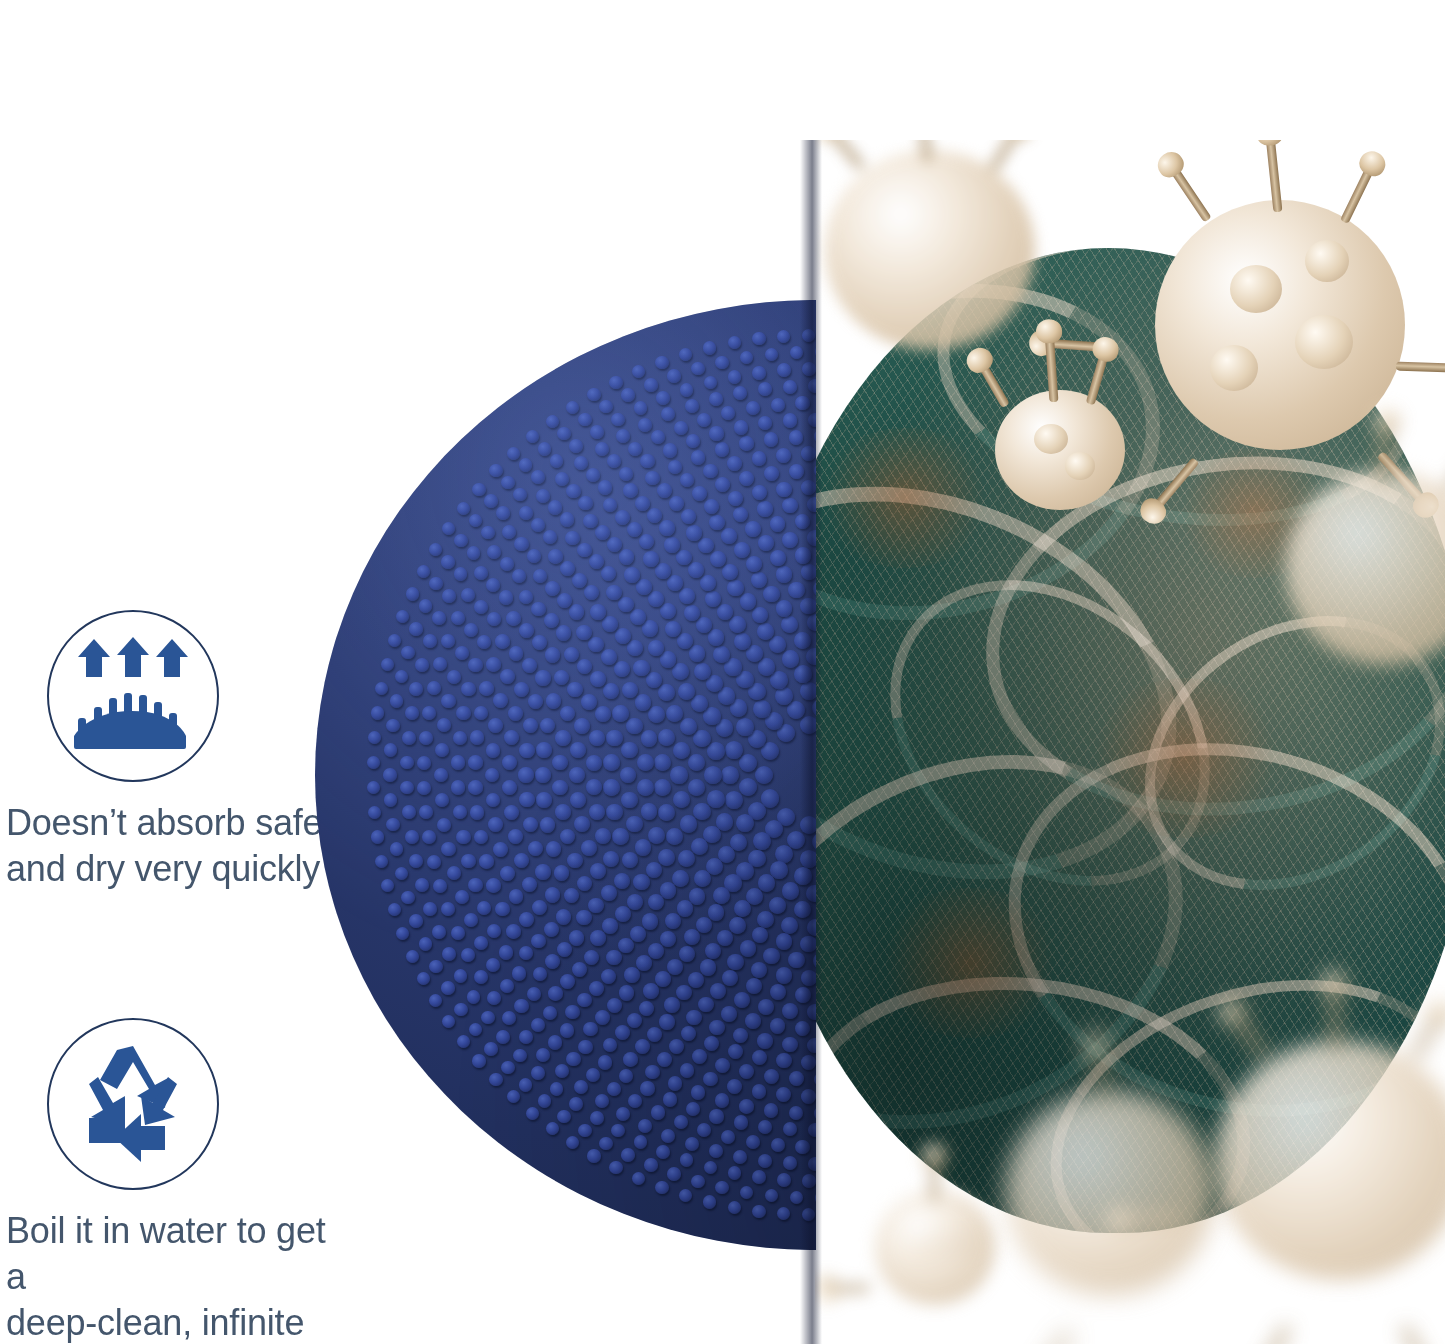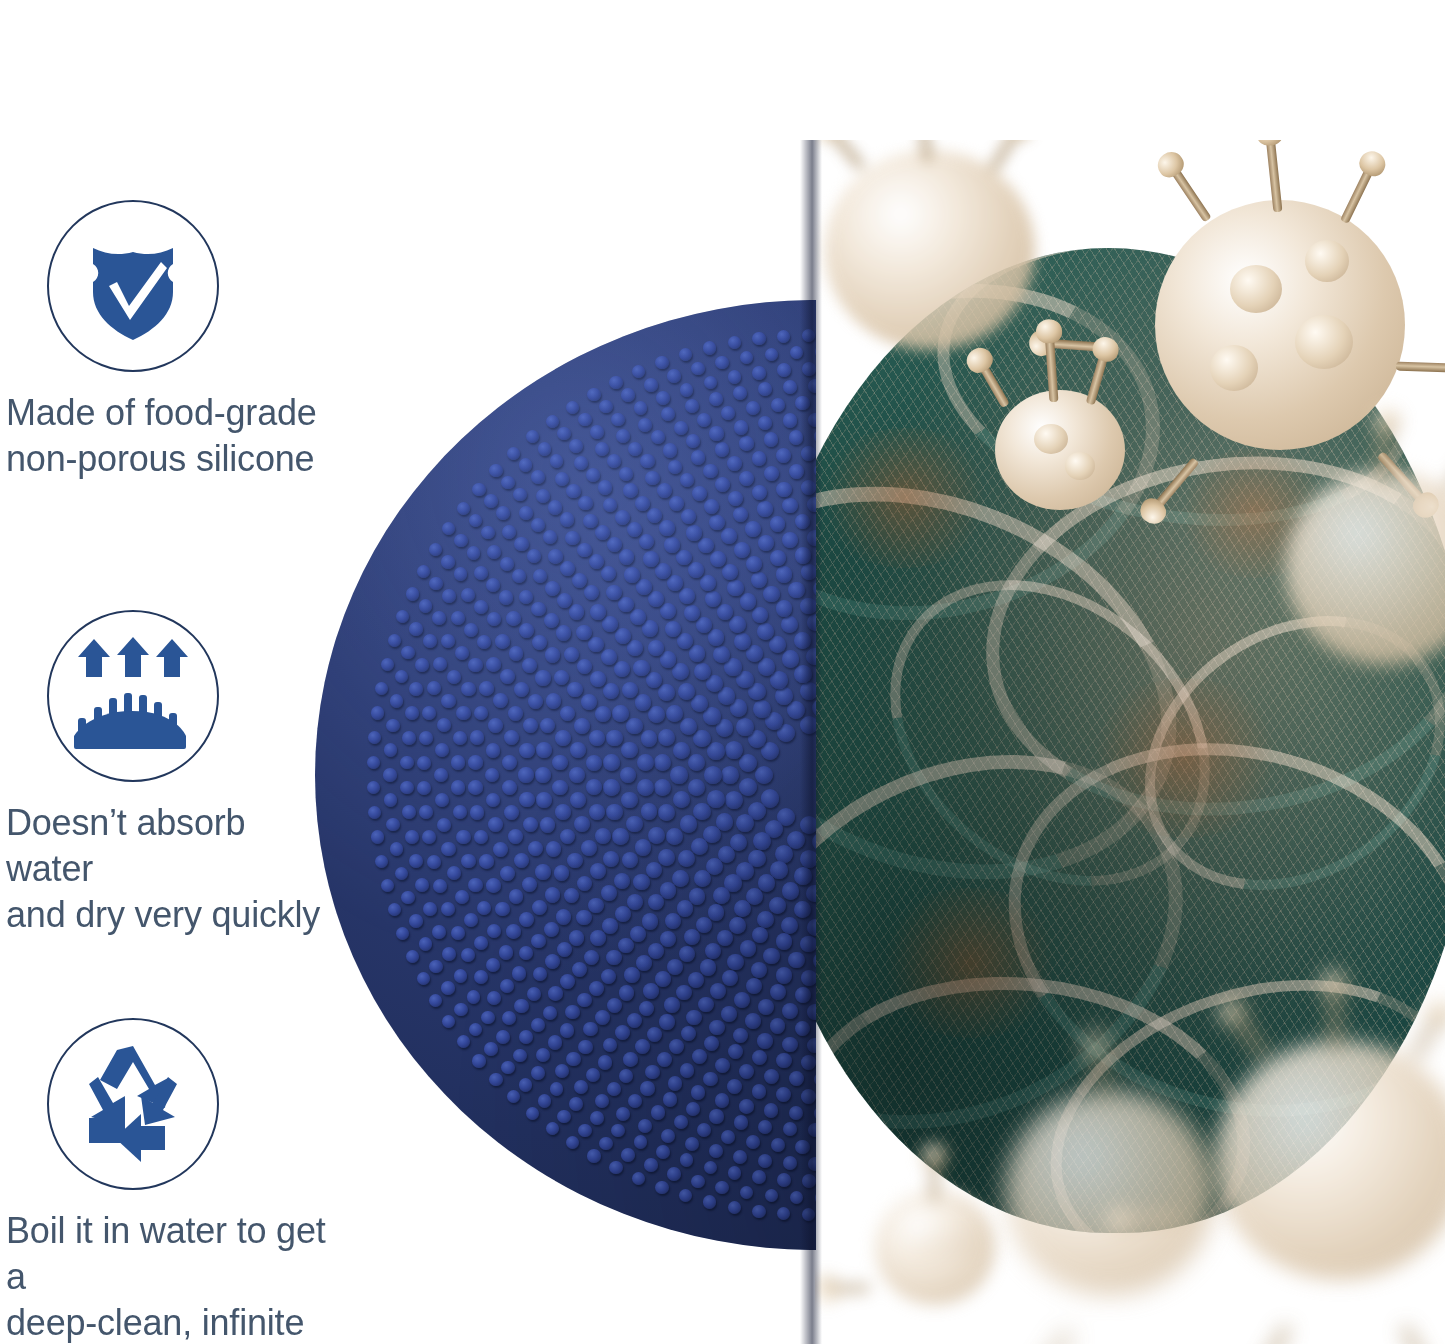--- a/index.html
+++ b/index.html
@@ -275,34 +275,20 @@
   }
 </style>
 </head>
 <body>
 
 <div id="page">
 
 
   <div class="features">
 
-    <div class="feature feature-1">
-      <div class="icon-circle">
-        <svg width="120" height="120" viewBox="0 0 120 120" aria-hidden="true">
-          <path d="M20 22 C32 28 46 30 60 26 C74 30 88 28 100 22
-                   L100 38 C93 42 93 52 100 56
-                   L100 66 C100 88 82 104 60 114
-                   C38 104 20 88 20 66
-                   L20 56 C27 52 27 42 20 38 Z" fill="#2a5596"></path>
-          <path d="M36 60 L44 56 L56 80 L88 36 L94 42 L57 94 Z" fill="#ffffff"></path>
-        </svg>
-      </div>
-      <div class="feature-caption">Made of food-grade
-non-porous silicone</div>
-    </div>
 
     <div class="feature feature-2">
       <div class="icon-circle">
         <svg width="130" height="126" viewBox="0 0 130 126" aria-hidden="true">
           <g fill="#2a5596">
 
             <path d="M26 6 L42 24 L34 24 L34 44 L18 44 L18 24 L10 24 Z"></path>
             <path d="M65 4 L81 22 L73 22 L73 44 L57 44 L57 22 L49 22 Z"></path>
             <path d="M104 6 L120 24 L112 24 L112 44 L96 44 L96 24 L88 24 Z"></path>
 
@@ -312,21 +298,21 @@
             <rect x="56" y="60" width="8" height="51" rx="3"></rect>
             <rect x="71" y="62" width="8" height="49" rx="3"></rect>
             <rect x="86" y="69" width="8" height="42" rx="3"></rect>
             <rect x="101" y="80" width="8" height="31" rx="3"></rect>
 
             <path d="M6 112 L6 103 C6 103 20 78 64 78 C108 78 118 103 118 103 L118 112 Z"></path>
             <rect x="6" y="104" width="112" height="12" rx="2"></rect>
           </g>
         </svg>
       </div>
-      <div class="feature-caption">Doesn’t absorb water
+      <div class="feature-caption">Doesn’t absorb safe
 and dry very quickly</div>
     </div>
 
     <div class="feature feature-3">
       <div class="icon-circle">
         <svg width="128" height="128" viewBox="0 0 128 128" aria-hidden="true">
           <g fill="#2a5596">
 
             <path d="M64 6 L86 45 L99 38 L96 68 L68 56 L80 49 L64 22 L48 49 L31 40 L48 10 Z"></path>
 

